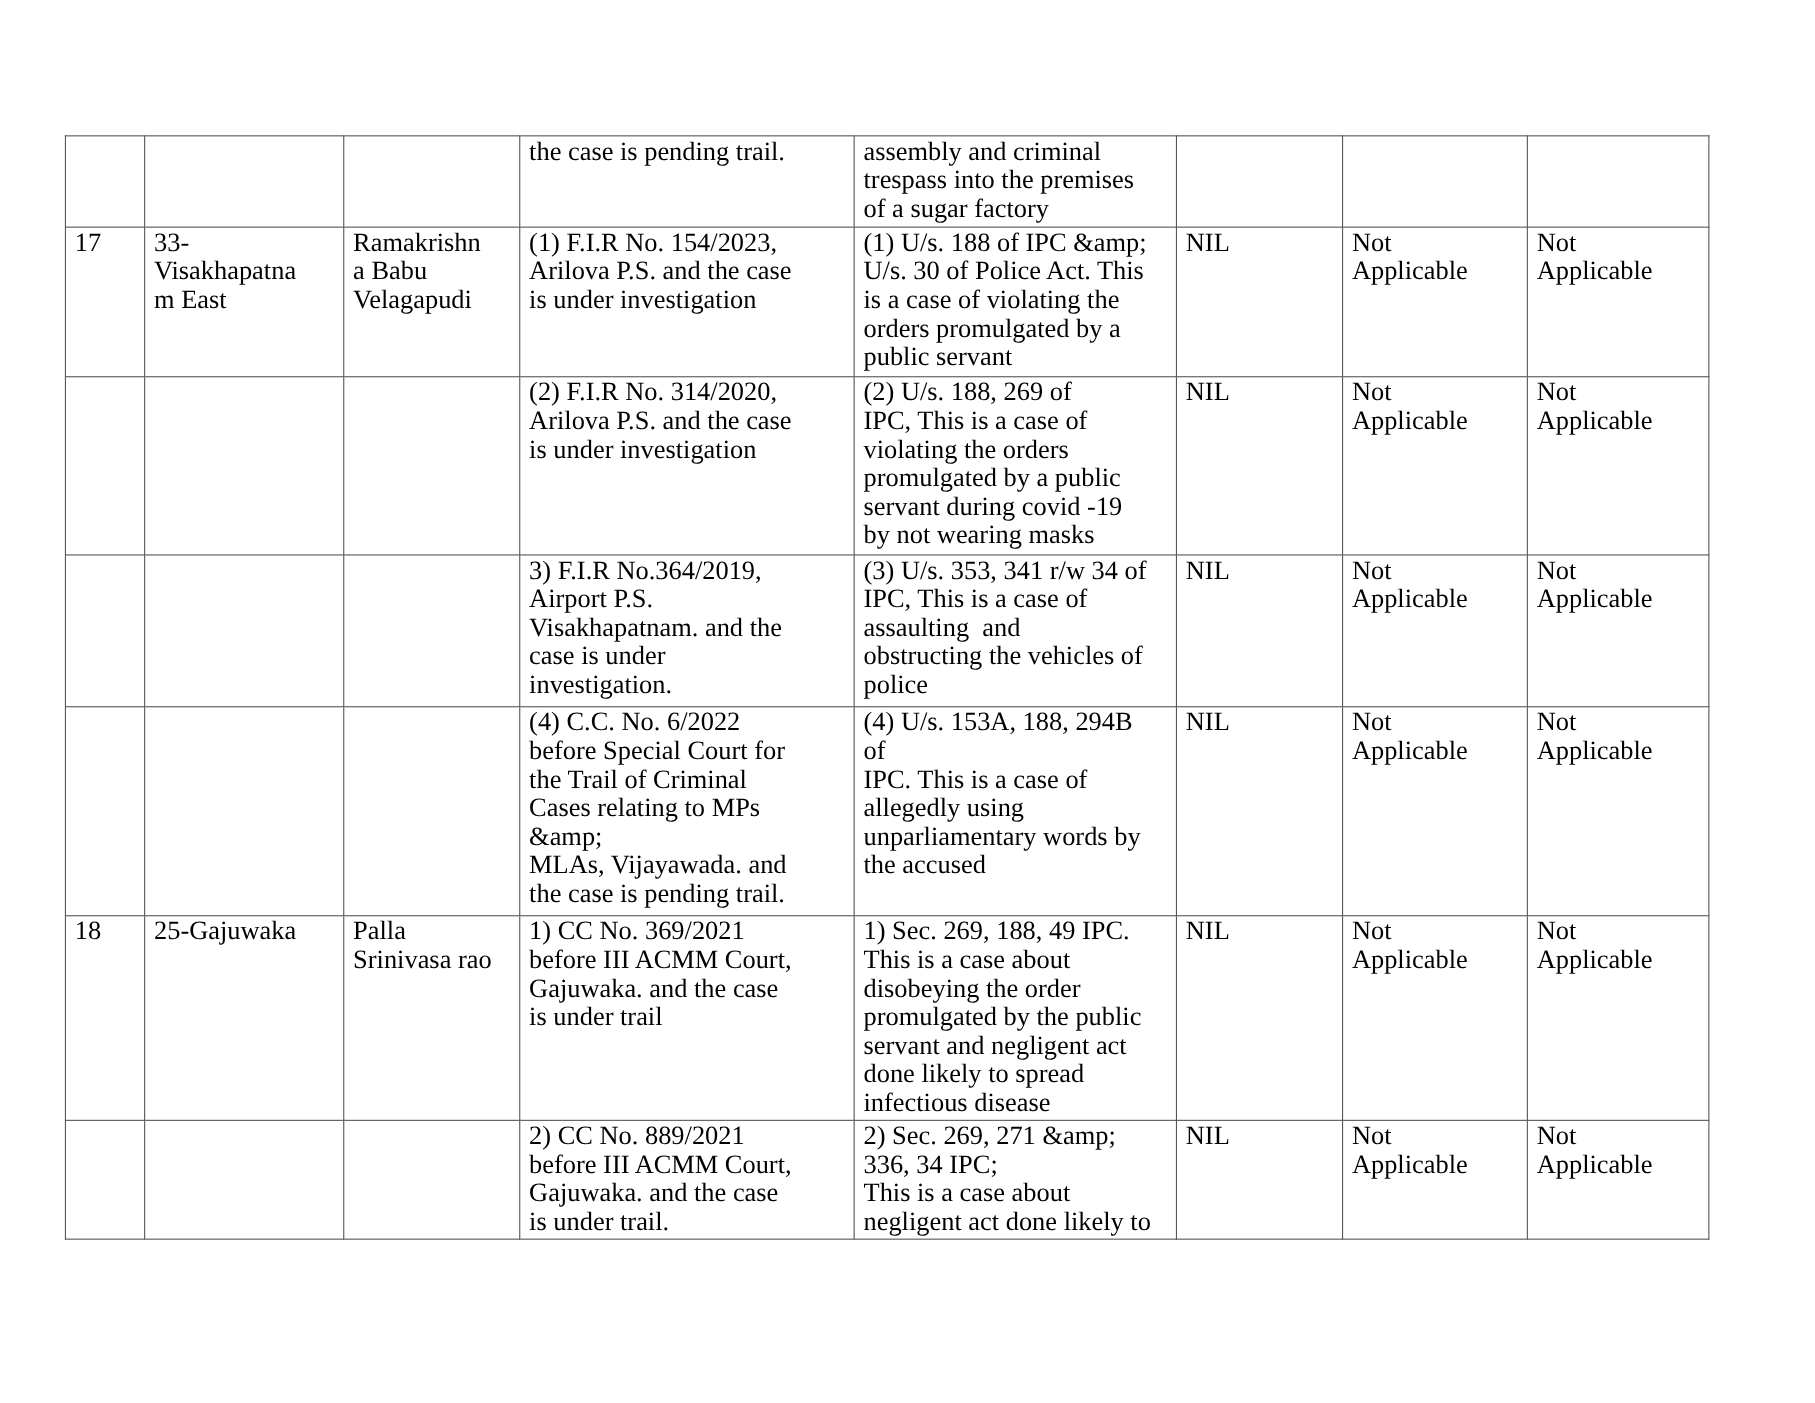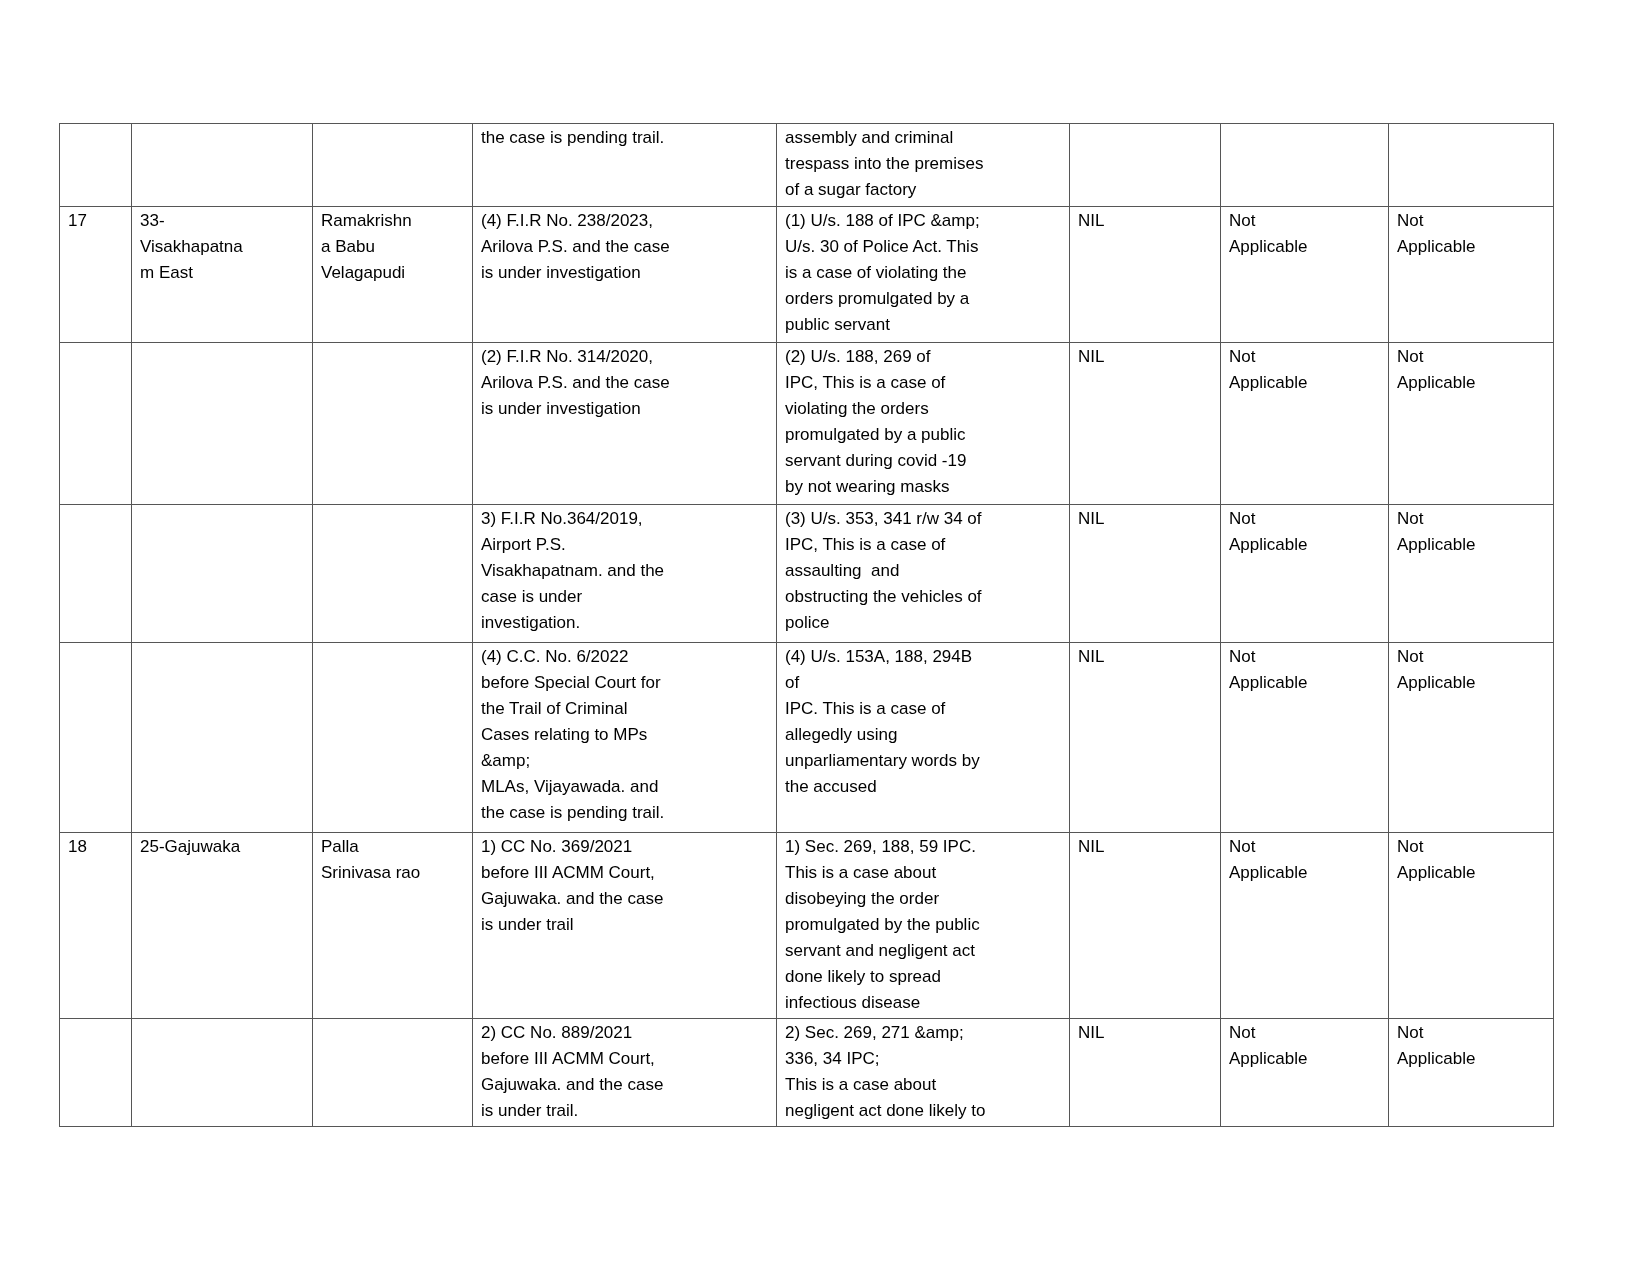--- a/index.html
+++ b/index.html
@@ -24,25 +24,26 @@
     left: 59px;
     top: 123px;
     border-collapse: collapse;
     table-layout: fixed;
     width: 1494px;
   }
   table.cases-table td {
     border: 1.5px solid #565656;
     vertical-align: top;
     padding: 1px 8px 2px 8px;
-    font-size: 17px;
+    font-size: 24px;
     line-height: 26px;
     white-space: pre-wrap;
     overflow: hidden;
     word-wrap: break-word;
+    font-family: Liberation Serif, serif;
   }
   td.cell-sno { padding-left: 15px; }
   tr.rA { height: 83px; }
   tr.rB { height: 136px; }
   tr.rC { height: 162px; }
   tr.rD { height: 138px; margin-top: 48px; }
   tr.rE { height: 190px; }
   tr.rF { height: 186px; }
   tr.rG { height: 89px; }
 </style>
@@ -75,21 +76,21 @@
         <td></td>
       </tr>
       <tr class="rB">
         <td class="cell-sno">17</td>
         <td>33-
 Visakhapatna
 m East</td>
         <td>Ramakrishn
 a Babu
 Velagapudi</td>
-        <td>(4) F.I.R No. 238/2023,
+        <td>(1) F.I.R No. 154/2023,
 Arilova P.S. and the case
 is under investigation</td>
         <td>(1) U/s. 188 of IPC &amp;amp;
 U/s. 30 of Police Act. This
 is a case of violating the
 orders promulgated by a
 public servant</td>
         <td>NIL</td>
         <td>Not
 Applicable</td>
@@ -160,21 +161,21 @@
       </tr>
       <tr class="rF">
         <td class="cell-sno">18</td>
         <td>25-Gajuwaka</td>
         <td>Palla
 Srinivasa rao</td>
         <td>1) CC No. 369/2021
 before III ACMM Court,
 Gajuwaka. and the case
 is under trail</td>
-        <td>1) Sec. 269, 188, 59 IPC.
+        <td>1) Sec. 269, 188, 49 IPC.
 This is a case about
 disobeying the order
 promulgated by the public
 servant and negligent act
 done likely to spread
 infectious disease</td>
         <td>NIL</td>
         <td>Not
 Applicable</td>
         <td>Not

